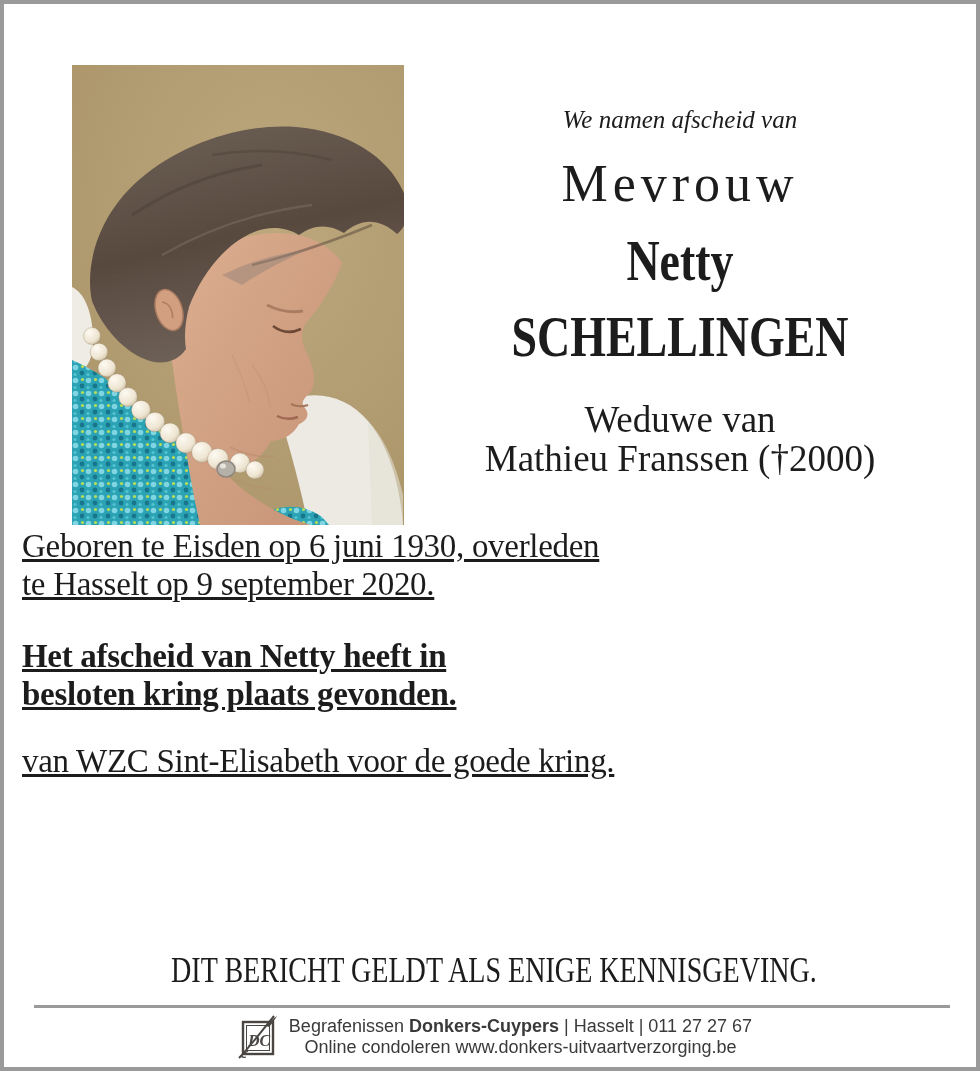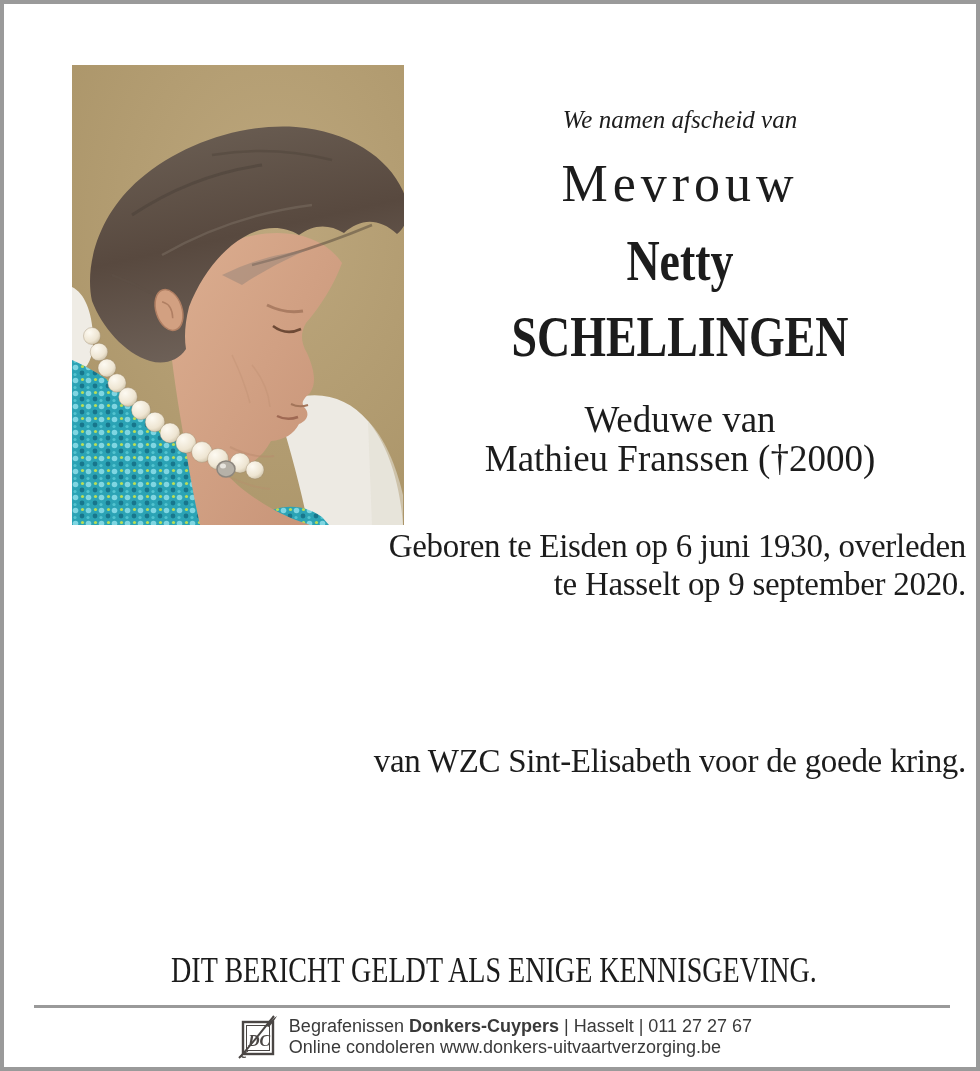--- a/index.html
+++ b/index.html
@@ -11,32 +11,32 @@
   .abs { position:absolute; }
   
   .rcol { left:402px; width:548px; text-align:center; line-height:1; }
   .intro      { top:83px;  font-size:25px; font-style:italic;margin-top:20px; }
   .salutation { top:154px; font-size:52px; letter-spacing:5px; }
   .name       { font-size:56px; font-weight:bold; transform:scaleX(0.82); transform-origin:50% 50%; }
   .name1      { top:229px; }
   .name2      { top:305px; }
   .widow      { top:396px; font-size:37px; line-height:39px; }
   
-  .para { left:18px; width:944px; text-align:right; font-size:33px; line-height:38px; letter-spacing:-0.3px; }
+  .para { left:18px; width:944px; text-align:left; font-size:33px; line-height:38px; letter-spacing:-0.3px;text-decoration:underline; }
   .p-born     { top:523px; }
   .p-farewell { top:633px; font-weight:bold; }
   .p-thanks   { top:738px; }
   .p-mourning { top:843px; }
   .notice { left:18px; width:944px; top:948px; text-align:center; font-size:36px; line-height:36px;
             transform:scaleX(0.78); transform-origin:50% 50%; }
   .separator { top:1001px; left:30px; width:916px; height:3px; background:#9a9a9a; }
   
   .footer { top:1009px; left:0; width:980px; display:flex; justify-content:center; align-items:center; gap:9px;
             font-family:"Liberation Sans", sans-serif; font-size:18px; color:#3a3a3a; }
-  .footer-text { text-align:left; line-height:21px; white-space:nowrap; }
+  .footer-text { text-align:center; line-height:21px; white-space:nowrap; }
   .footer-logo { width:44px; height:48px; flex:0 0 auto; }
   
   .photo { left:68px; top:61px; width:332px; height:460px; }
   .photo svg { display:block; width:100%; height:100%; }
 </style>
 </head>
 <body>
 
 <div class="page">
 
@@ -139,20 +139,24 @@
   <div class="abs rcol name name2">SCHELLINGEN</div>
   <div class="abs rcol widow">
     <div>Weduwe van</div>
     <div>Mathieu Franssen (†2000)</div>
   </div>
 
   <div class="abs para p-born">
     <div>Geboren te Eisden op 6 juni 1930, overleden</div>
     <div>te Hasselt op 9 september 2020.</div>
   </div>
+  <div class="abs para p-farewell">
+    <div>Het afscheid van Netty heeft in</div>
+    <div>besloten kring plaats gevonden.</div>
+  </div>
   <div class="abs para p-thanks">
     <div>van WZC Sint-Elisabeth voor de goede kring.</div>
   </div>
   <div class="abs notice">DIT BERICHT GELDT ALS ENIGE KENNISGEVING.</div>
 
   <div class="abs separator"></div>
 
   <div class="abs footer">
     <svg class="footer-logo" viewBox="0 0 44 48">
       <rect x="7" y="9" width="30" height="32" fill="#ffffff" stroke="#4a4644" stroke-width="2.4"></rect>

